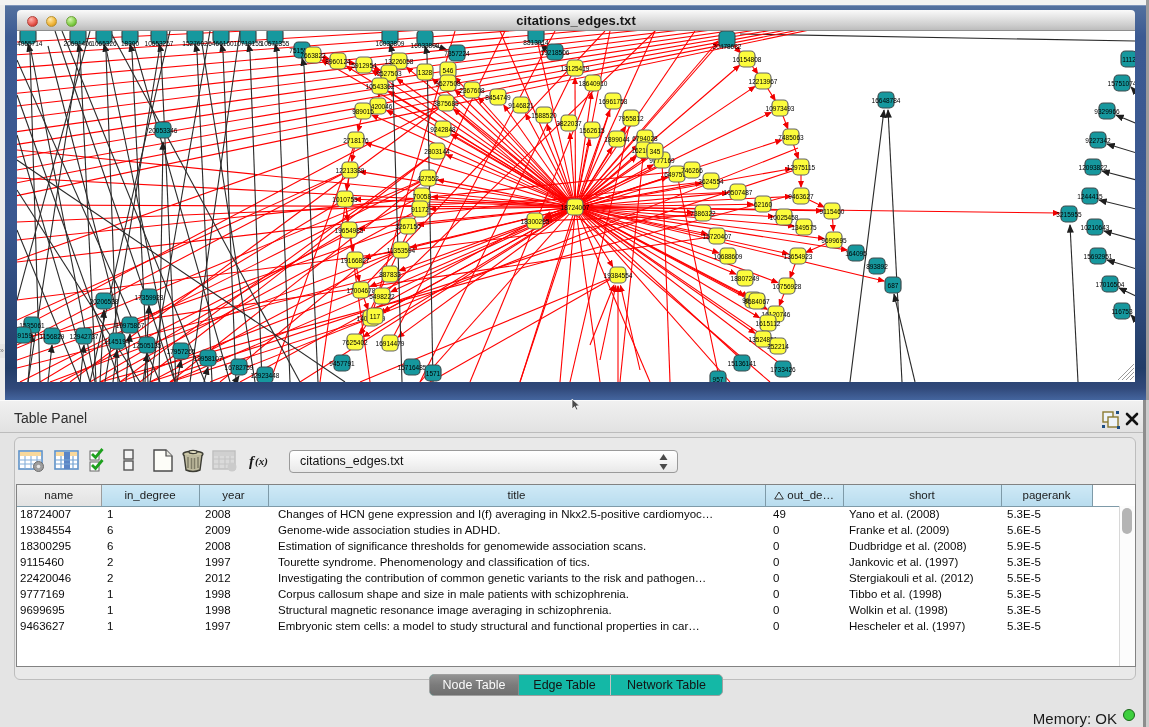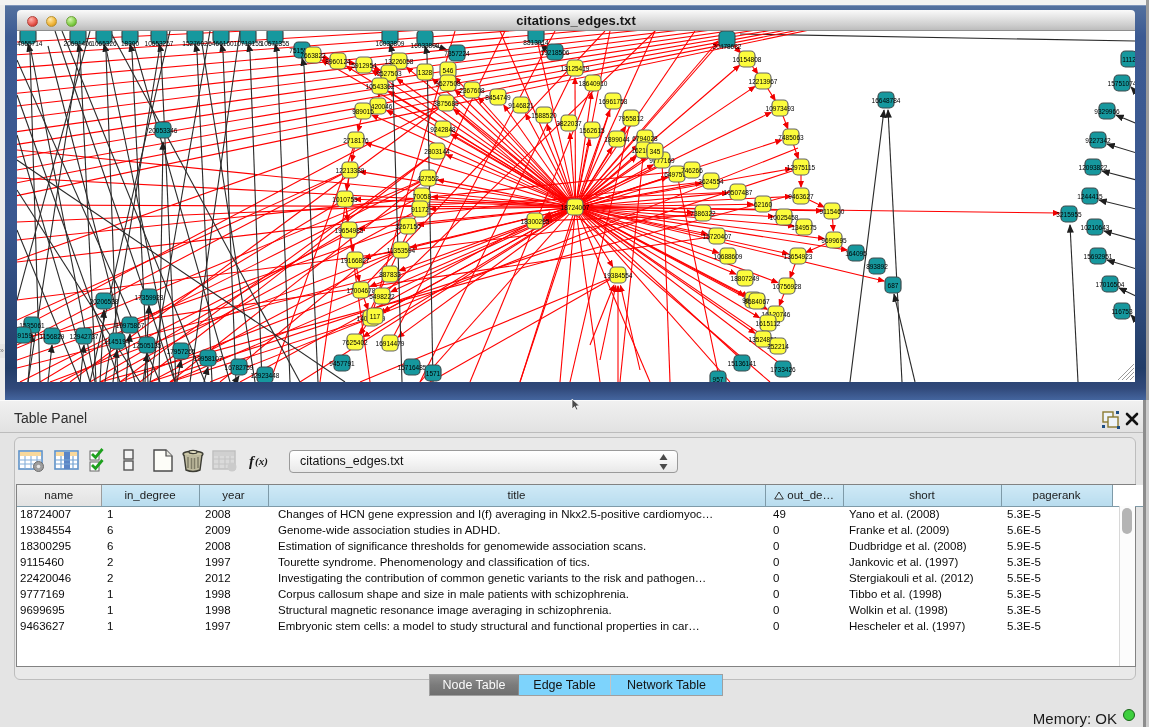--- a/index.html
+++ b/index.html
@@ -28,27 +28,27 @@
 #combo{position:absolute;left:289px;top:450px;width:389px;height:23px;border:1px solid #9a9a9a;border-radius:4px;
  background:linear-gradient(180deg,#ffffff,#f2f2f2 60%,#e8e8e8);font-size:12.5px;color:#111;line-height:21px;padding-left:10px}
 #tblwrap{position:absolute;left:16px;top:484px;width:1120px;height:183px;background:#fff;border:1px solid #828282}
 table{border-collapse:collapse;table-layout:fixed;width:1118px;font-size:11.5px}
 th{height:21px;font-weight:normal;color:#1c1c1c;
  background:linear-gradient(180deg,#cfe9f6,#b8dcee);border-right:1px solid #7e9aa8;border-bottom:1px solid #7e9aa8;
  overflow:hidden;white-space:nowrap}
 th.c0{background:linear-gradient(180deg,#efefef,#e2e2e2);border-right:1px solid #9c9c9c}
 td{height:16px;color:#0a0a0a;overflow:hidden;white-space:nowrap;padding:0 0 0 4px}
 .c0{width:84px} .c1{width:98px} .c2{width:69px} .c3{width:497px} .c4{width:78px}
-.c5{width:158px} .c6{width:111px} .c7{width:43px;border-right:none}
+.c5{width:158px} .c6{width:91px} .c7{width:43px;border-right:none}
 td.c0{padding-left:3px} td.c1{padding-left:6px} td.c2{padding-left:6px} td.c3{padding-left:10px}
 td.c4{padding-left:8px} td.c5{padding-left:6px} td.c6{padding-left:6px}
 #sb{position:absolute;left:1102px;top:21px;width:16px;height:160px;background:#fcfcfc;border-left:1px solid #d8d8d8}
 #sbt{position:absolute;left:2px;top:2px;width:10px;height:26px;background:#b4b4b4;border-radius:5px}
-#tabs{position:absolute;left:429px;top:674px;width:294px;height:22px;border:1px solid #9f9f9f;border-radius:0;
- background:#7dd3fc;display:flex;font-size:12.5px;overflow:hidden}
+#tabs{position:absolute;left:429px;top:674px;width:294px;height:22px;border:1px solid #9f9f9f;border-radius:5px;
+ background:#14b8a6;display:flex;font-size:12.5px;overflow:hidden}
 #tabs .seg{line-height:20px;text-align:center;color:#141414}
 #tabs .sel{background:linear-gradient(180deg,#939393,#7b7b7b 50%,#6f6f6f);color:#fbfbfb;border-right:1px solid #8a8a8a}
 #tabs .s2{border-right:1px solid #c3c3c3}
 #mem{position:absolute;right:32px;top:710px;font-size:15px;color:#1a1a1a}
 #dot{position:absolute;right:14px;top:709px;width:12px;height:12px;border-radius:50%;background:#3ecf3e;border:1.3px solid #1a661a}
 #flicon{position:absolute;left:1101px;top:410px}
 #xicon{position:absolute;left:1125px;top:412px}
 #cursor{position:absolute;left:570px;top:399px}
 #icons{position:absolute;left:18px;top:448px}
 </style></head><body>

